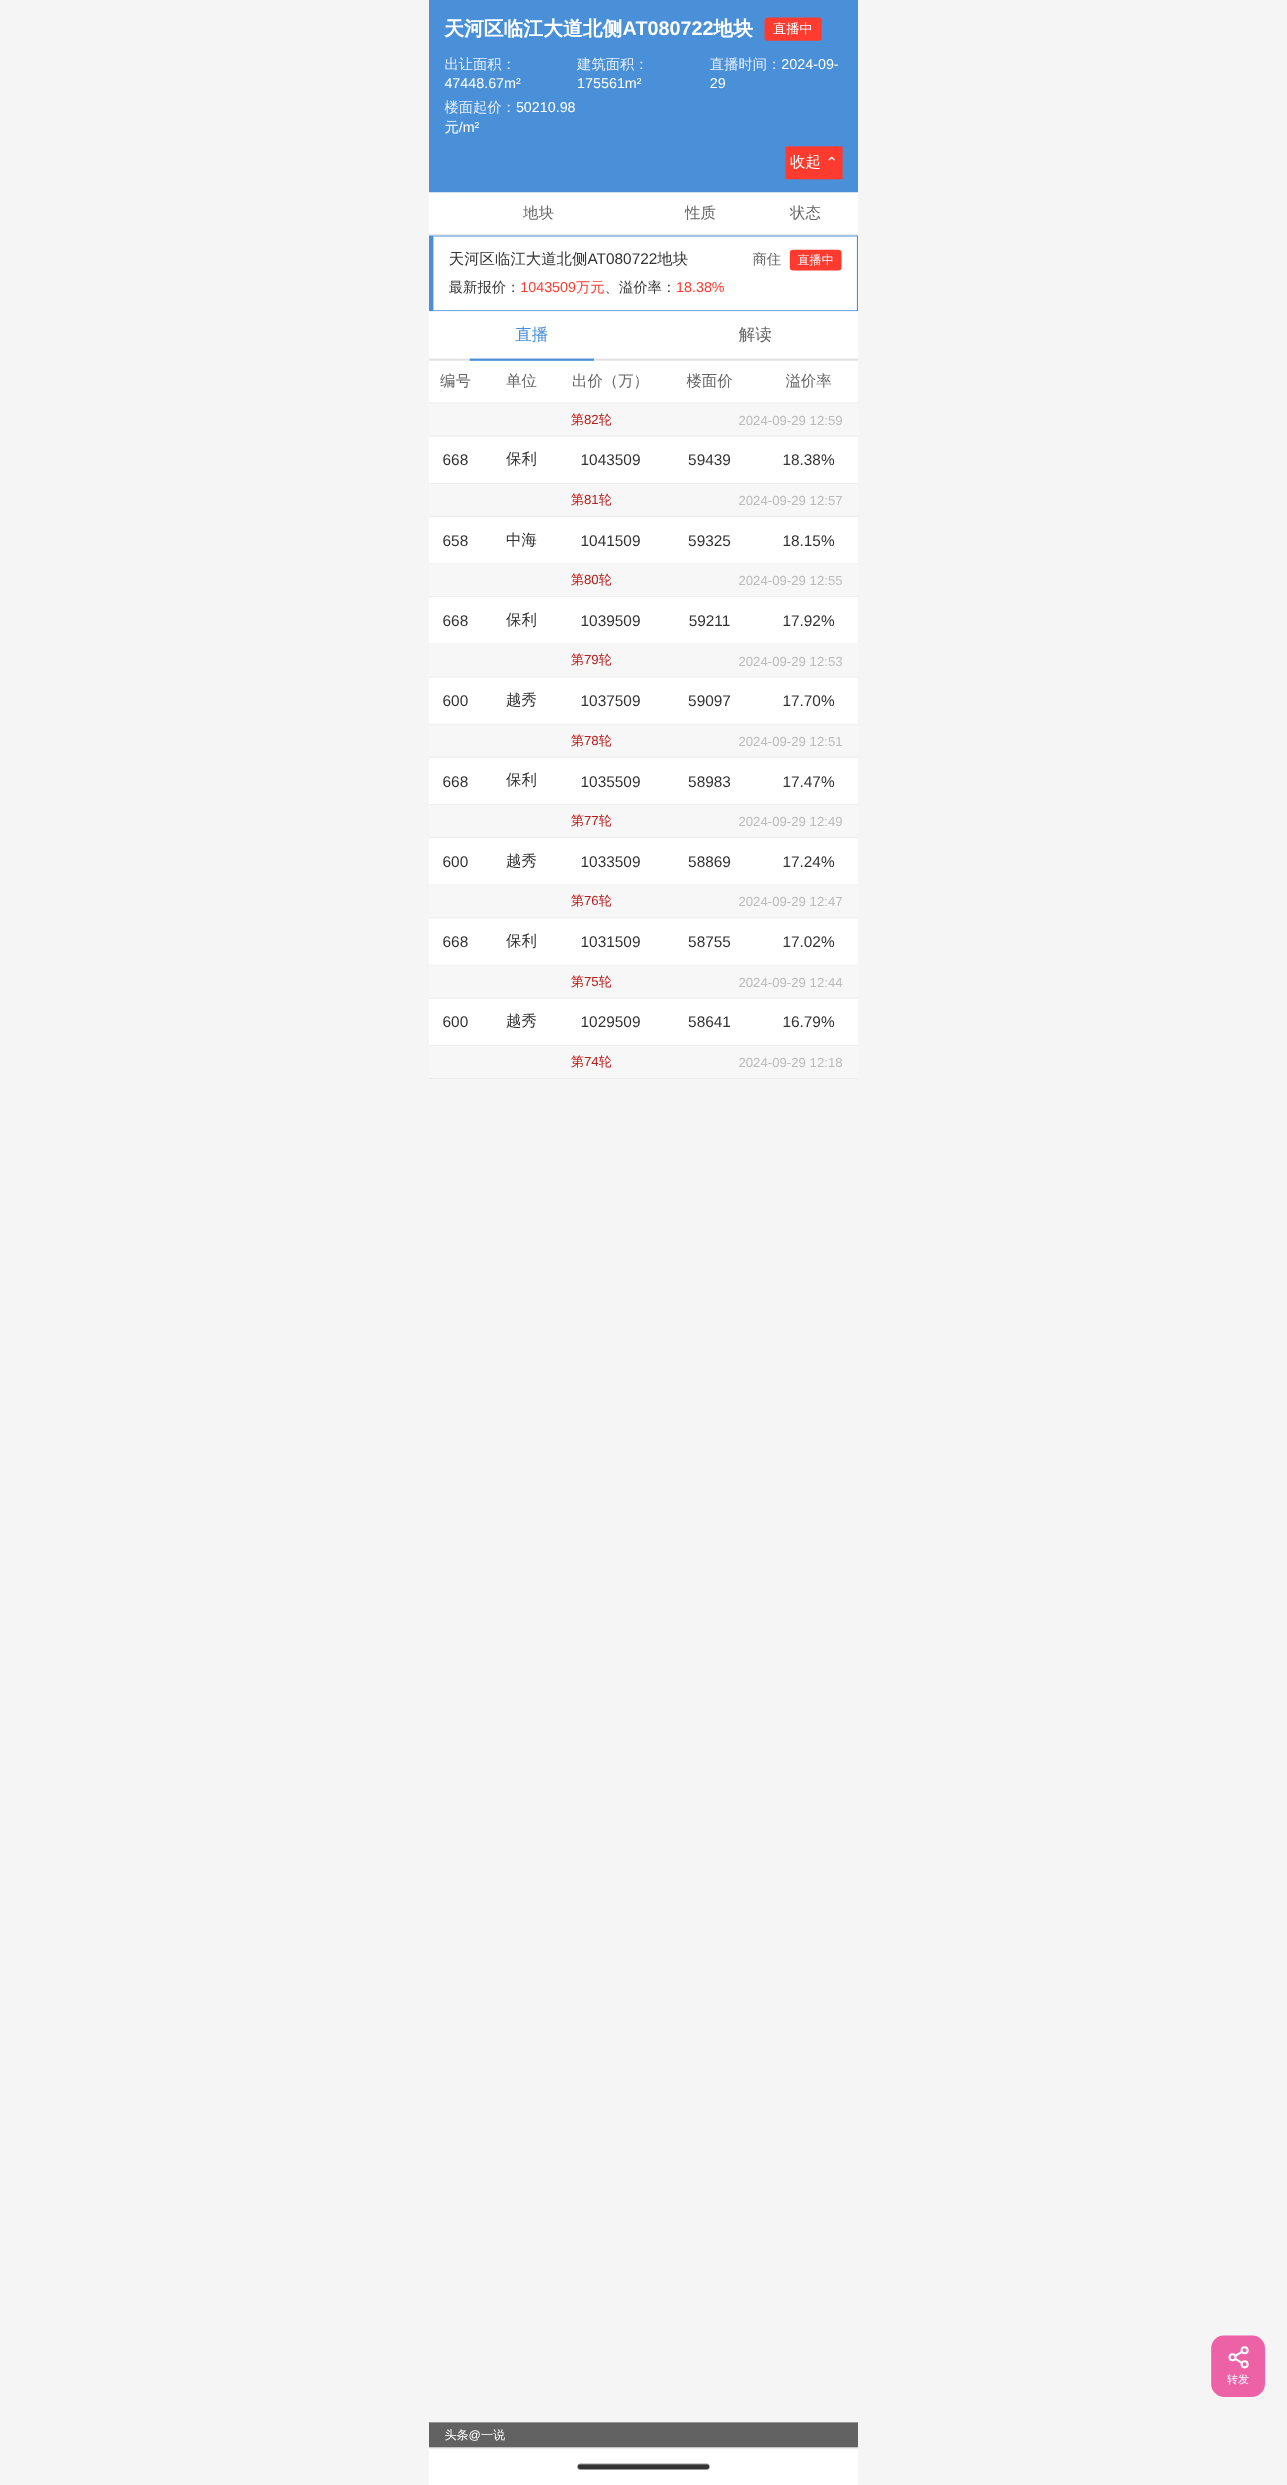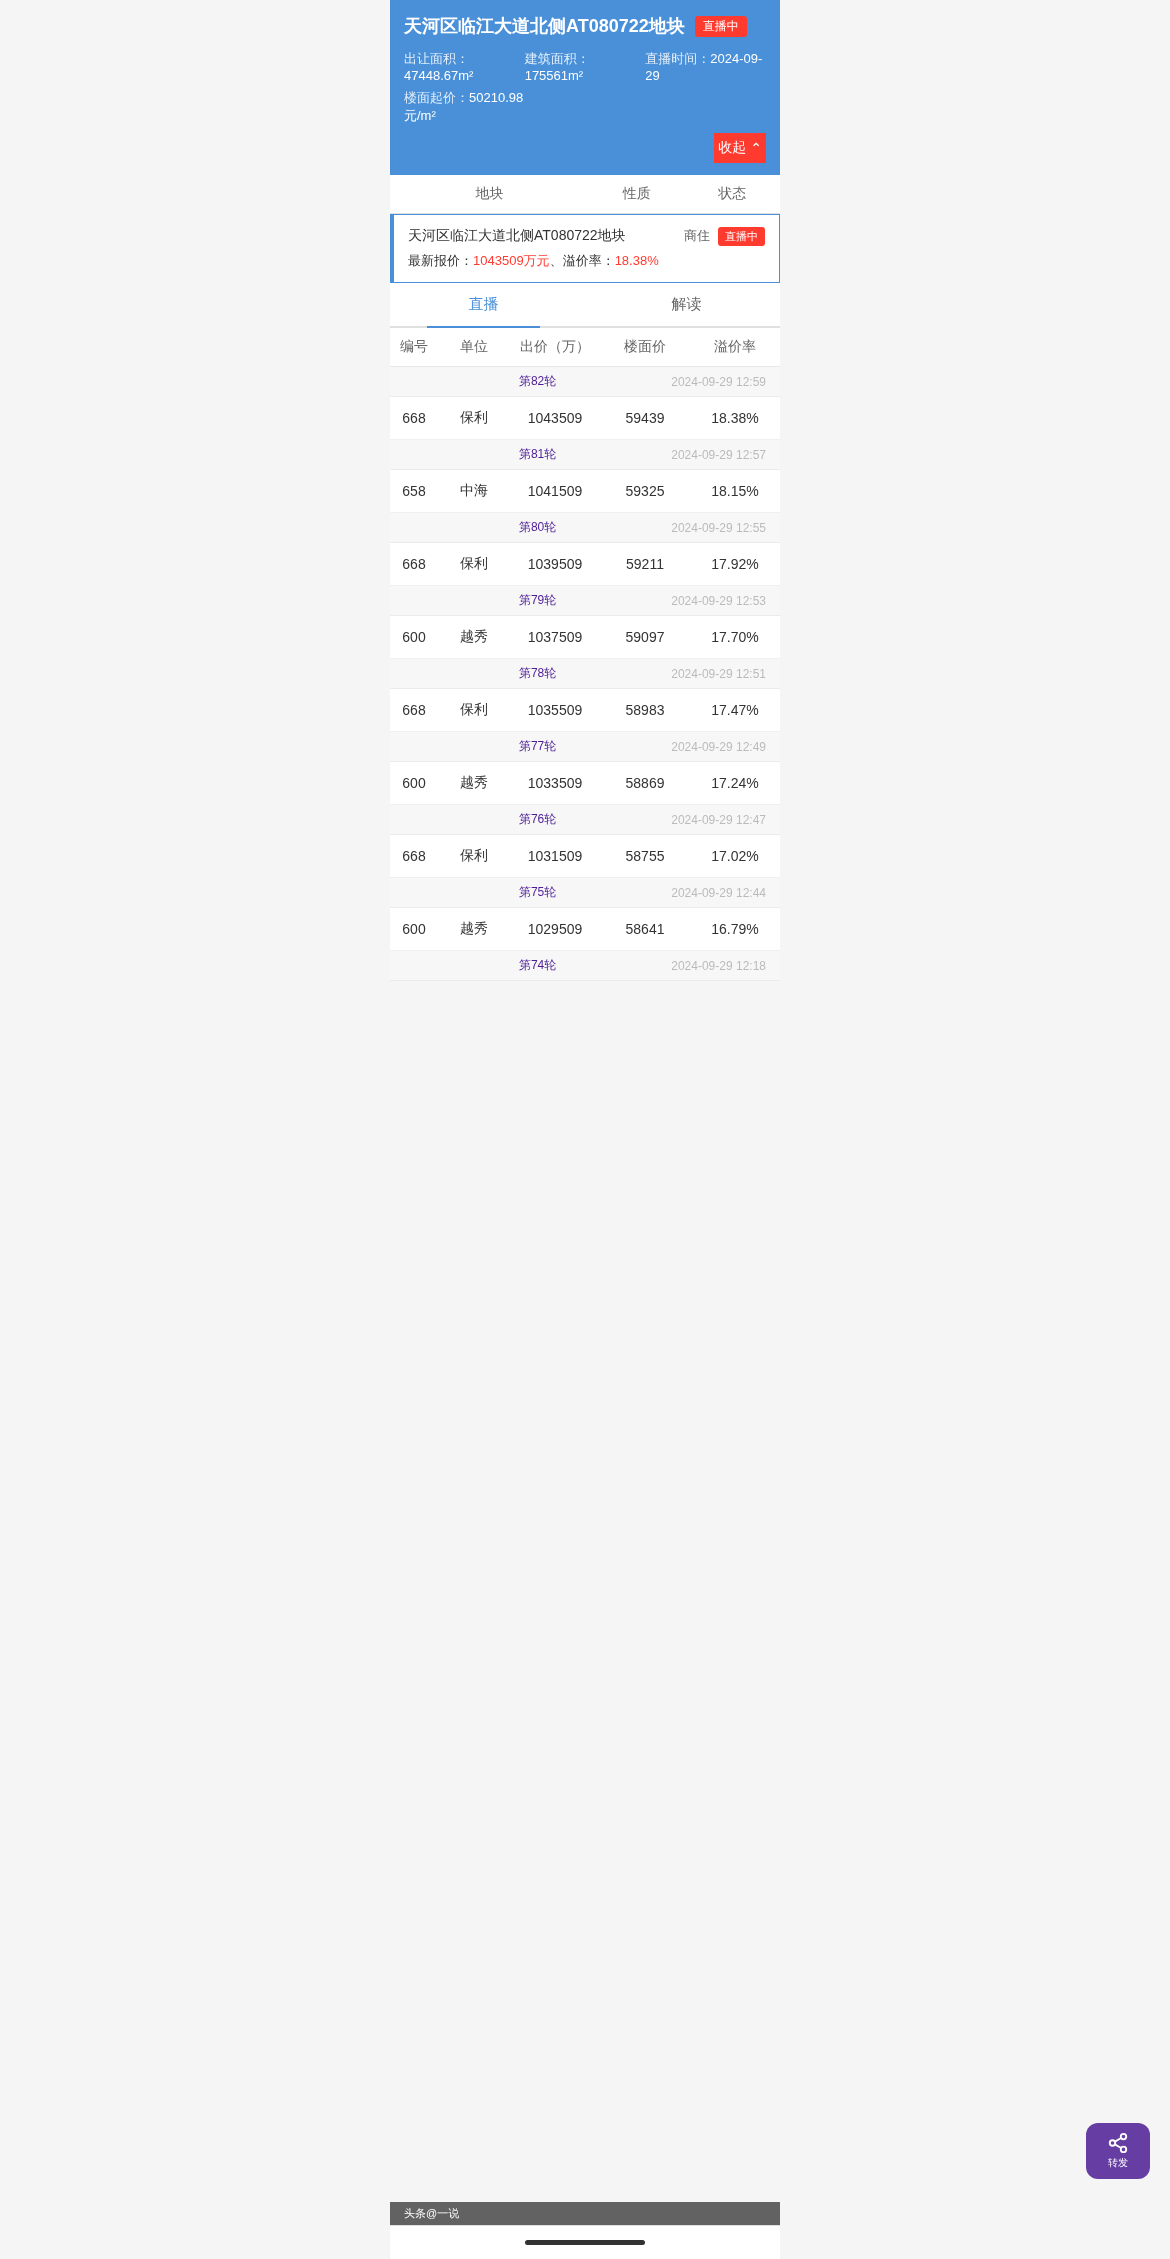--- a/index.html
+++ b/index.html
@@ -189,38 +189,38 @@
     
     .separator-row {
       display: flex;
       align-items: center;
       background: #f7f7f7;
       padding: 6px 14px;
       border-bottom: 1px solid #ebebeb;
     }
     .sep-round {
       font-size: 12px;
-      color: #4c1d95;
+      color: #b91c1c;
       flex: 1;
       text-align: center;
     }
     .sep-time {
       font-size: 12px;
       color: #bbb;
       text-align: right;
     }
 
     
     .share-btn {
       position: fixed;
       bottom: 80px;
       right: 20px;
-      width: 64px;
+      width: 49px;
       height: 56px;
-      background: #4c1d95;
+      background: #ec4899;
       border-radius: 12px;
       display: flex;
       flex-direction: column;
       align-items: center;
       justify-content: center;
       color: white;
       font-size: 10px;
       cursor: pointer;
       opacity: 0.85;
       z-index: 100;

